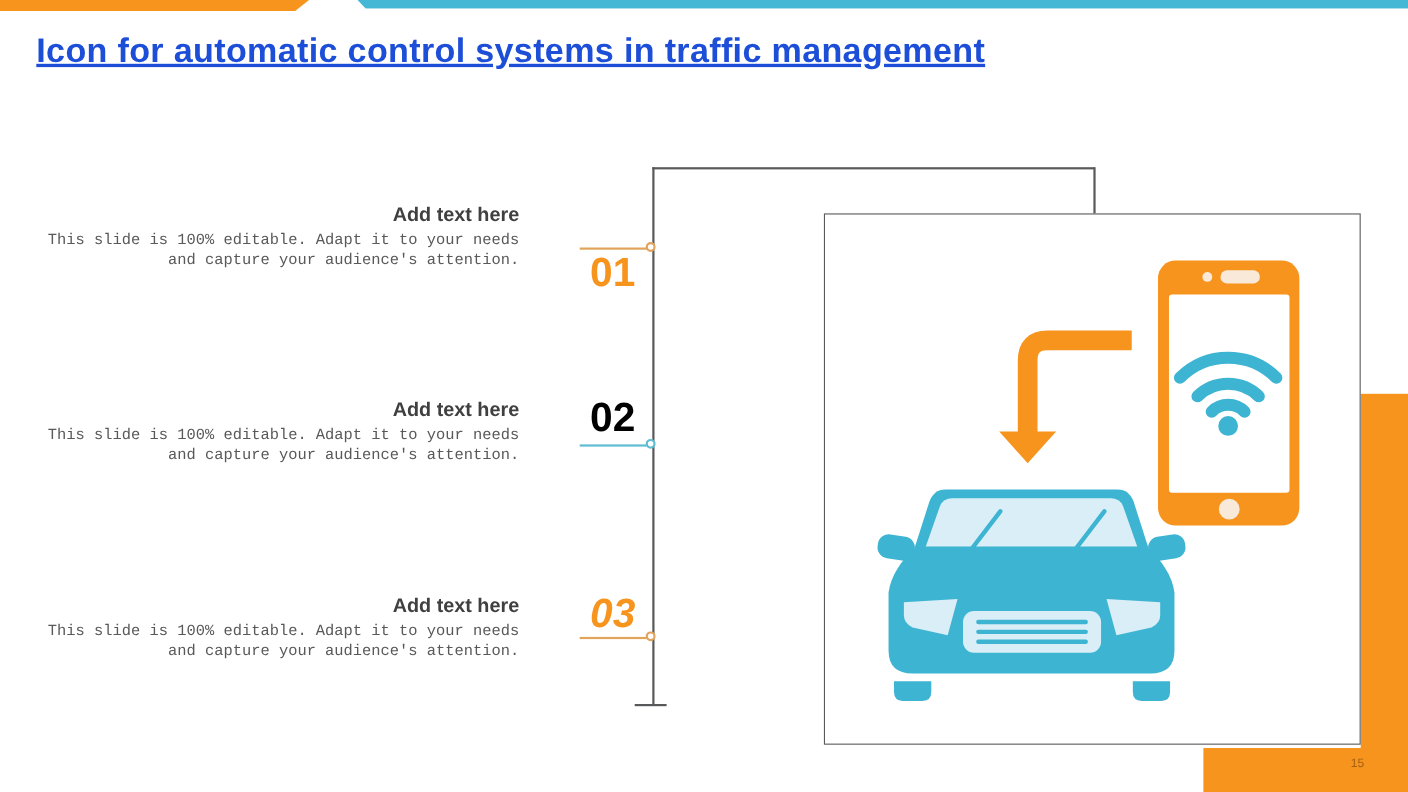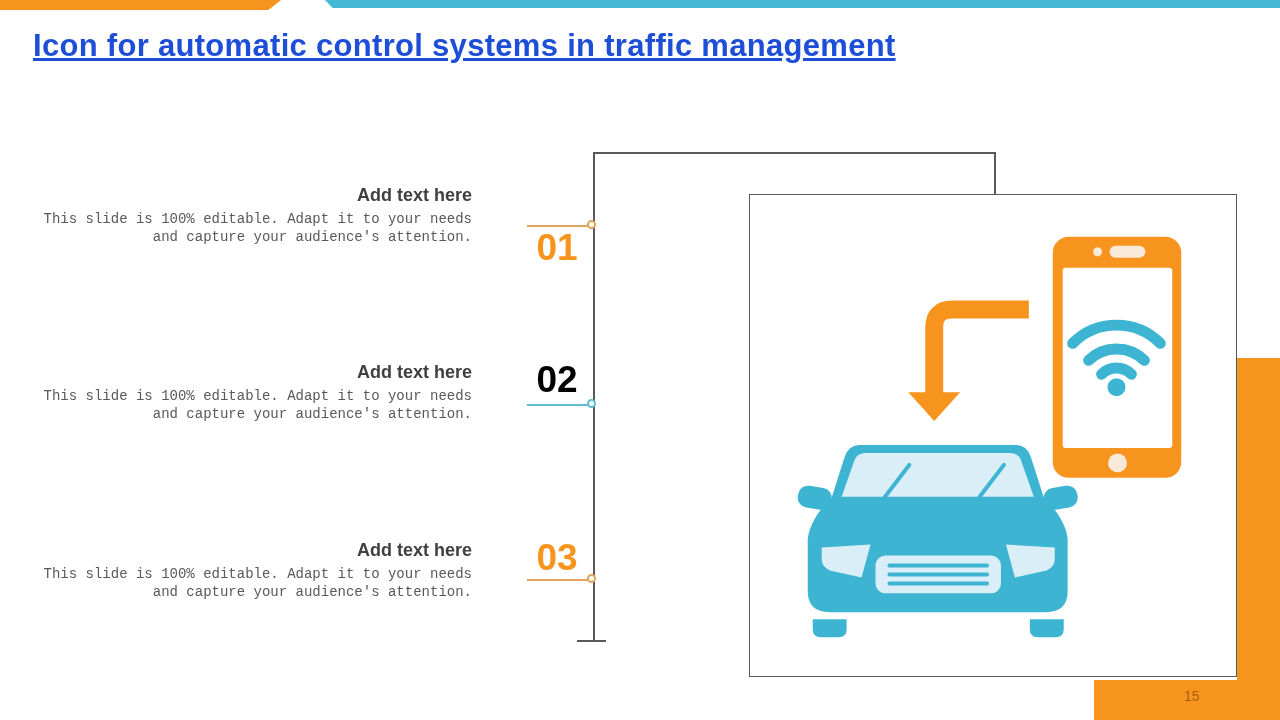--- a/index.html
+++ b/index.html
@@ -40,21 +40,21 @@
   .conn-top-h { left:593px; top:152px; width:402px; height:1.5px; background:#58595b; }
   .conn-right-v { left:994px; top:152px; width:1.5px; height:43px; background:#58595b; }
 
   
   .image-box { left:749px; top:194px; width:488px; height:483px;
     background:#fff; border:1px solid #58595b; z-index:2; }
 
   
   .side-band { left:1237px; top:358px; width:43px; height:362px; }
   .bottom-band { left:1094px; top:680px; width:186px; height:40px; }
-  .page-number { left:1184px; top:688px; font-size:14px; z-index:4; }
+  .page-number { left:1228px; top:688px; font-size:11px; z-index:4; }
 </style>
 </head>
 <body>
 
 <div class="abs bar-orange" style="background: rgb(247, 148, 30);"></div>
 <div class="abs bar-teal" style="background: rgb(69, 184, 213);"></div>
 
 <h1 class="abs slide-title" style="color: #1d4ed8; text-decoration: underline;">Icon for automatic control systems in traffic management</h1>
 
 <div class="abs item-text" style="top:184px">
@@ -70,21 +70,21 @@
   <div class="item-body" style="color: rgb(89, 89, 89);">This slide is 100% editable. Adapt it to your needs and capture your audience's attention.</div>
 </div>
 <div class="abs item-number" style="top: 361px; color: #000000;">02</div>
 <div class="abs conn-line" style="top: 404px; background: rgb(95, 189, 211);"></div>
 <div class="abs conn-dot" style="top: 399px; border-color: rgb(95, 189, 211);"></div>
 
 <div class="abs item-text" style="top:539px">
   <div class="item-heading" style="color: rgb(64, 64, 64);">Add text here</div>
   <div class="item-body" style="color: rgb(89, 89, 89);">This slide is 100% editable. Adapt it to your needs and capture your audience's attention.</div>
 </div>
-<div class="abs item-number" style="top: 539px; color: rgb(247, 148, 30);">03</div>
+<div class="abs item-number" style="top: 539px; color: rgb(247, 148, 30); font-style: italic;">03</div>
 <div class="abs conn-line" style="top: 579px; background: rgb(226, 163, 90);"></div>
 <div class="abs conn-dot" style="top: 574px; border-color: rgb(226, 163, 90);"></div>
 
 <div class="abs spine"></div>
 <div class="abs spine-foot"></div>
 <div class="abs conn-top-h"></div>
 <div class="abs conn-right-v"></div>
 
 <div class="abs side-band" style="background: rgb(247, 148, 30);"></div>
 <div class="abs bottom-band" style="background: rgb(247, 148, 30);"></div>

